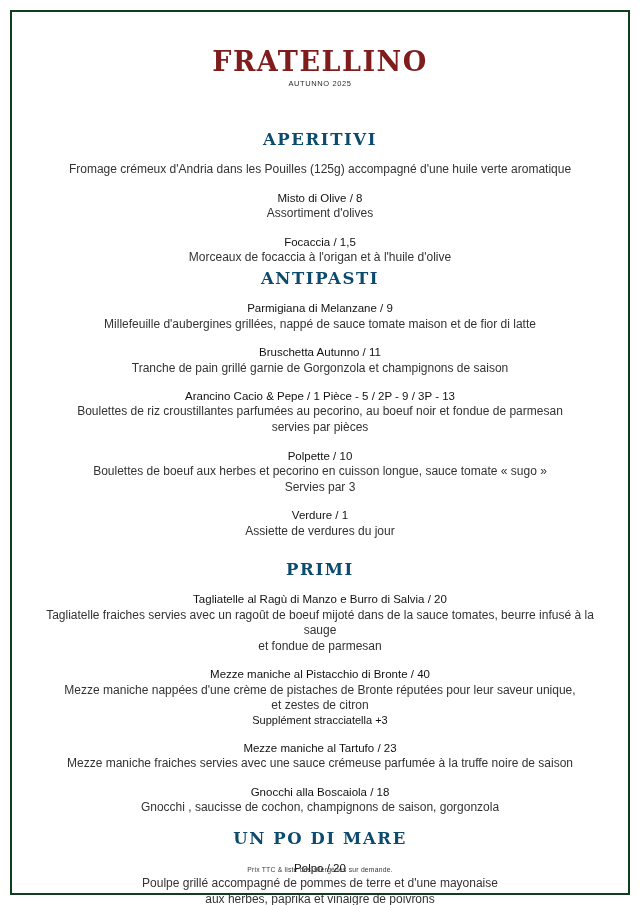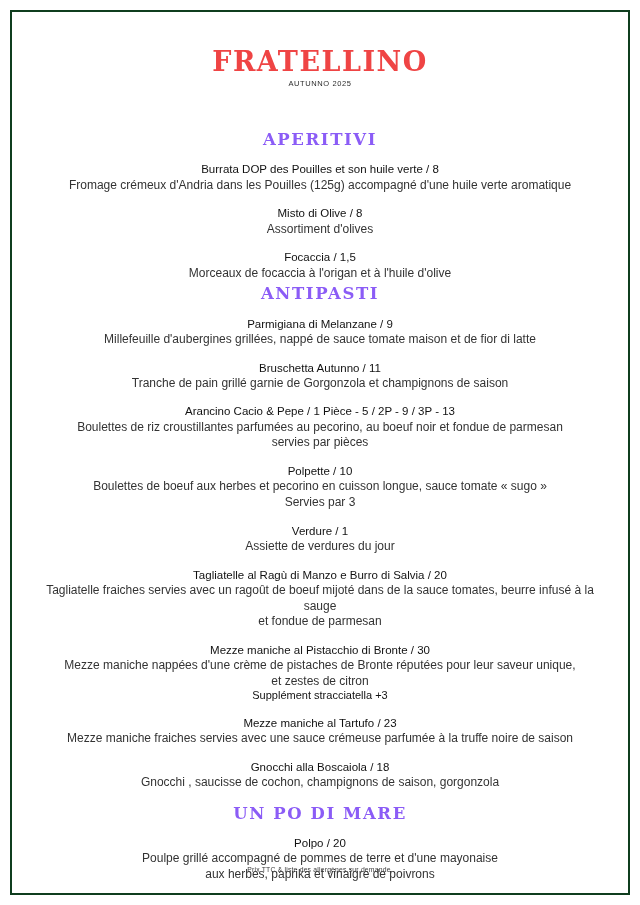--- a/index.html
+++ b/index.html
@@ -38,36 +38,36 @@
     height: 100%;
     box-sizing: border-box;
     padding: 26px 34px 18px 34px;
     text-align: center;
   }
   .brand {
     font-family: "DejaVu Serif", serif;
     font-weight: bold;
     font-size: 27px;
     letter-spacing: 1.5px;
-    color: #ef4444;
+    color: #7f1d1d;
     margin: 12px 0 0 0;
     line-height: 1.05;
   }
   .season {
     font-size: 7.5px;
     letter-spacing: 0.6px;
     color: #2b2b2b;
     margin: 3px 0 0 0;
   }
   .section-title {
     font-family: "DejaVu Serif", serif;
     font-weight: bold;
     font-size: 16.5px;
     letter-spacing: 1.6px;
-    color: #8b5cf6;
+    color: #0c4a6e;
     margin: 0;
     line-height: 1.1;
   }
   .sec-aperitivi { margin-top: 43px; }
   .sec-antipasti { margin-top: 4px; }
   .sec-primi { margin-top: 22px; }
   .sec-mare { margin-top: 14px; }
 
   .item {
     margin-top: 13px;
@@ -110,21 +110,20 @@
 <div class="page">
   <div class="border-frame"></div>
   <div class="content">
 
     <div class="brand">FRATELLINO</div>
     <div class="season">AUTUNNO 2025</div>
 
     <div class="section-title sec-aperitivi">APERITIVI</div>
 
     <div class="item">
-      <div class="item-name">Burrata DOP des Pouilles et son huile verte / 8</div>
       <div class="item-desc">Fromage crémeux d'Andria dans  les Pouilles (125g) accompagné d'une huile verte aromatique</div>
     </div>
     <div class="item">
       <div class="item-name">Misto di Olive / 8</div>
       <div class="item-desc">Assortiment d'olives</div>
     </div>
     <div class="item">
       <div class="item-name">Focaccia / 1,5</div>
       <div class="item-desc">Morceaux de focaccia à l'origan et à l'huile d'olive</div>
     </div>
@@ -147,28 +146,29 @@
     <div class="item">
       <div class="item-name">Polpette / 10</div>
       <div class="item-desc">Boulettes de boeuf aux herbes et pecorino en cuisson longue, sauce tomate « sugo »</div>
       <div class="item-desc tight">Servies par 3</div>
     </div>
     <div class="item">
       <div class="item-name">Verdure / 1</div>
       <div class="item-desc">Assiette de verdures du jour</div>
     </div>
 
+    <div class="section-title sec-primi">PRIMI</div>
 
     <div class="item">
       <div class="item-name">Tagliatelle al Ragù di Manzo e Burro di Salvia / 20</div>
       <div class="item-desc">Tagliatelle fraiches servies avec un ragoût de boeuf mijoté dans de la sauce tomates, beurre infusé à la sauge</div>
       <div class="item-desc tight">et fondue de parmesan</div>
     </div>
     <div class="item">
-      <div class="item-name">Mezze maniche al Pistacchio di Bronte / 30</div>
+      <div class="item-name">Mezze maniche al Pistacchio di Bronte / 40</div>
       <div class="item-desc">Mezze maniche nappées d'une crème de pistaches de Bronte réputées pour leur saveur unique,</div>
       <div class="item-desc tight">et zestes de citron</div>
       <div class="supp">Supplément stracciatella +3</div>
     </div>
     <div class="item">
       <div class="item-name">Mezze maniche al Tartufo / 23</div>
       <div class="item-desc">Mezze maniche fraiches servies avec une sauce crémeuse parfumée à la truffe noire de saison</div>
     </div>
     <div class="item">
       <div class="item-name">Gnocchi  alla Boscaiola / 18</div>

